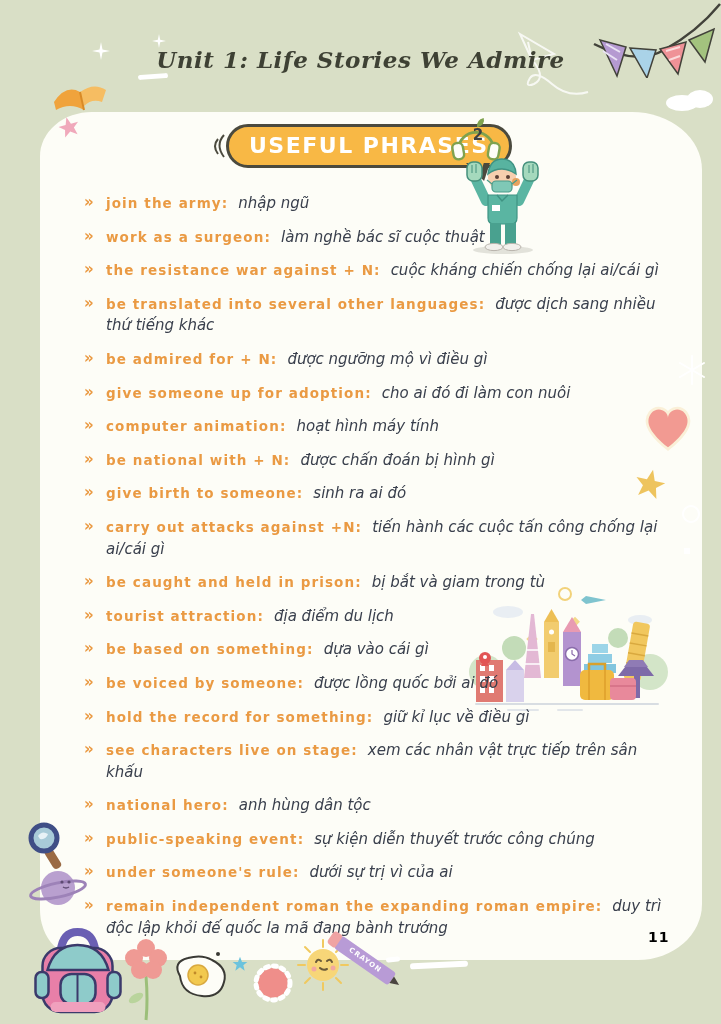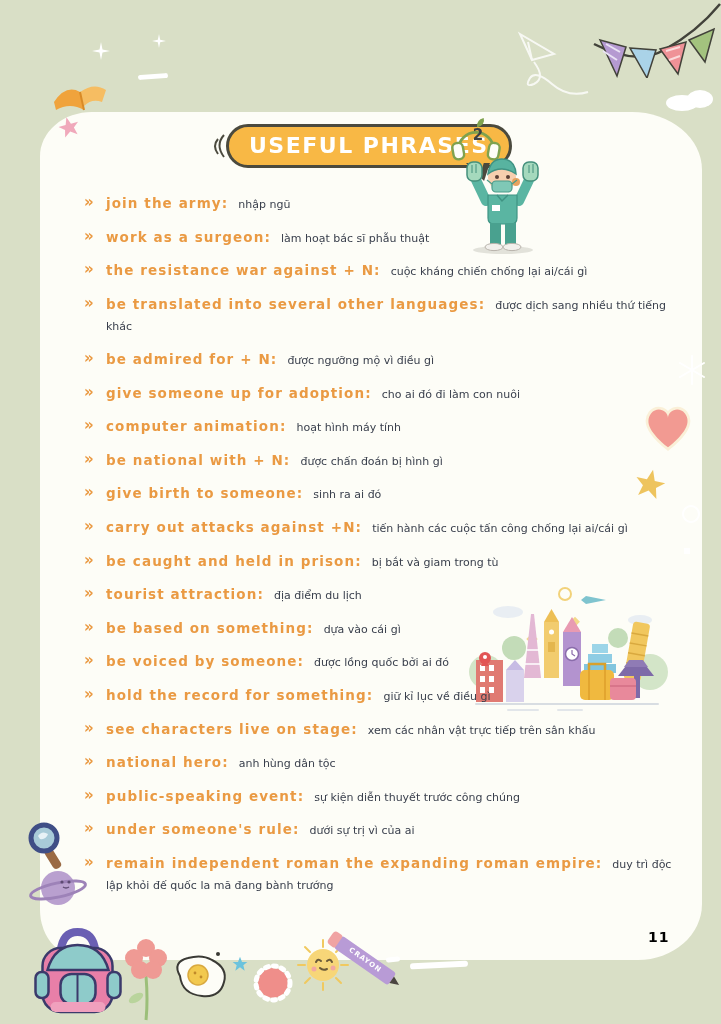--- a/index.html
+++ b/index.html
@@ -26,21 +26,21 @@
   .track-number{position:absolute;left:468px;top:126px;width:20px;text-align:center;
     font-size:15px;font-weight:bold;color:#3c4043;z-index:5;}
   
   .surgeon{position:absolute;left:455px;top:147px;z-index:4;}
   
   .phrase-list{position:absolute;left:84px;top:192px;width:592px;z-index:2;}
   .phrase-item{position:relative;padding-left:22px;margin-bottom:12px;line-height:1.35;}
   .bullet{position:absolute;left:0;top:0;font-size:15px;font-weight:bold;color:#ea9a43;}
   .en{font-size:13.5px;font-weight:700;letter-spacing:1.1px;color:#ea9a43;}
   .colon{font-size:13.5px;font-weight:700;color:#ea9a43;margin-right:5px;}
-  .vi{font-size:11px;color:#3a404d;}
+  .vi{font-size:15px;font-style:italic;color:#3a404d;}
   
   .page-number{position:absolute;left:648px;top:929px;font-size:14px;font-weight:bold;
     color:#000000;z-index:3;letter-spacing:1px;}
   
   .deco{position:absolute;z-index:2;}
   .behind{z-index:0;}
   .above{z-index:3;}
   .white-dash{background:#ffffff;border-radius:4px;}
   .circle-outline{width:14px;height:14px;border:2px solid #fff;border-radius:50%;}
   .white-dot{width:6px;height:6px;background:#fff;}
@@ -84,20 +84,21 @@
   </svg>
   <div class="deco behind white-dash" style="left:138px;top:74px;width:30px;height:5px;transform:rotate(-4deg)"></div>
 
   <svg class="deco behind" style="left:660px;top:86px" width="60" height="26" viewBox="0 0 60 26">
     <ellipse cx="22" cy="17" rx="16" ry="8" fill="#ffffff"></ellipse>
     <ellipse cx="40" cy="13" rx="13" ry="9" fill="#ffffff"></ellipse>
   </svg>
 
   <div class="card"></div>
 
+  <div class="unit-title">Unit 1: Life Stories We Admire</div>
 
   <svg class="deco above" style="left:48px;top:76px" width="62" height="40" viewBox="0 0 62 40">
     <path d="M6,26 Q18,8 32,16 L36,34 Q22,26 8,34 Z" fill="#f0a33c"></path>
     <path d="M32,16 Q46,6 58,14 L54,26 Q44,22 36,30 Z" fill="#f6bd62"></path>
     <path d="M32,16 L36,34" stroke="#d98a26" stroke-width="2"></path>
   </svg>
   <svg class="deco above" style="left:58px;top:116px" width="22" height="22" viewBox="0 0 24 24">
     <path d="M12,1 L15,9 L23,9 L17,14 L19,22 L12,17 L5,22 L7,14 L1,9 L9,9 Z" fill="#f0a9bb" transform="rotate(-15 12 12)"></path>
   </svg>
 
@@ -225,21 +226,21 @@
 
       <div class="phrase-item">
         <span class="bullet">»</span>
         <span class="en"><span>join the army</span><span class="colon">:</span></span>
         <span class="vi">nhập ngũ</span>
       </div>
 
       <div class="phrase-item">
         <span class="bullet">»</span>
         <span class="en"><span>work as a surgeon</span><span class="colon">:</span></span>
-        <span class="vi">làm hoạt bác sĩ phẫu thuật</span>
+        <span class="vi">làm nghề bác sĩ cuộc thuật</span>
       </div>
 
       <div class="phrase-item">
         <span class="bullet">»</span>
         <span class="en"><span>the resistance war against + N</span><span class="colon">:</span></span>
         <span class="vi">cuộc kháng chiến chống lại ai/cái gì</span>
       </div>
 
       <div class="phrase-item">
         <span class="bullet">»</span>

